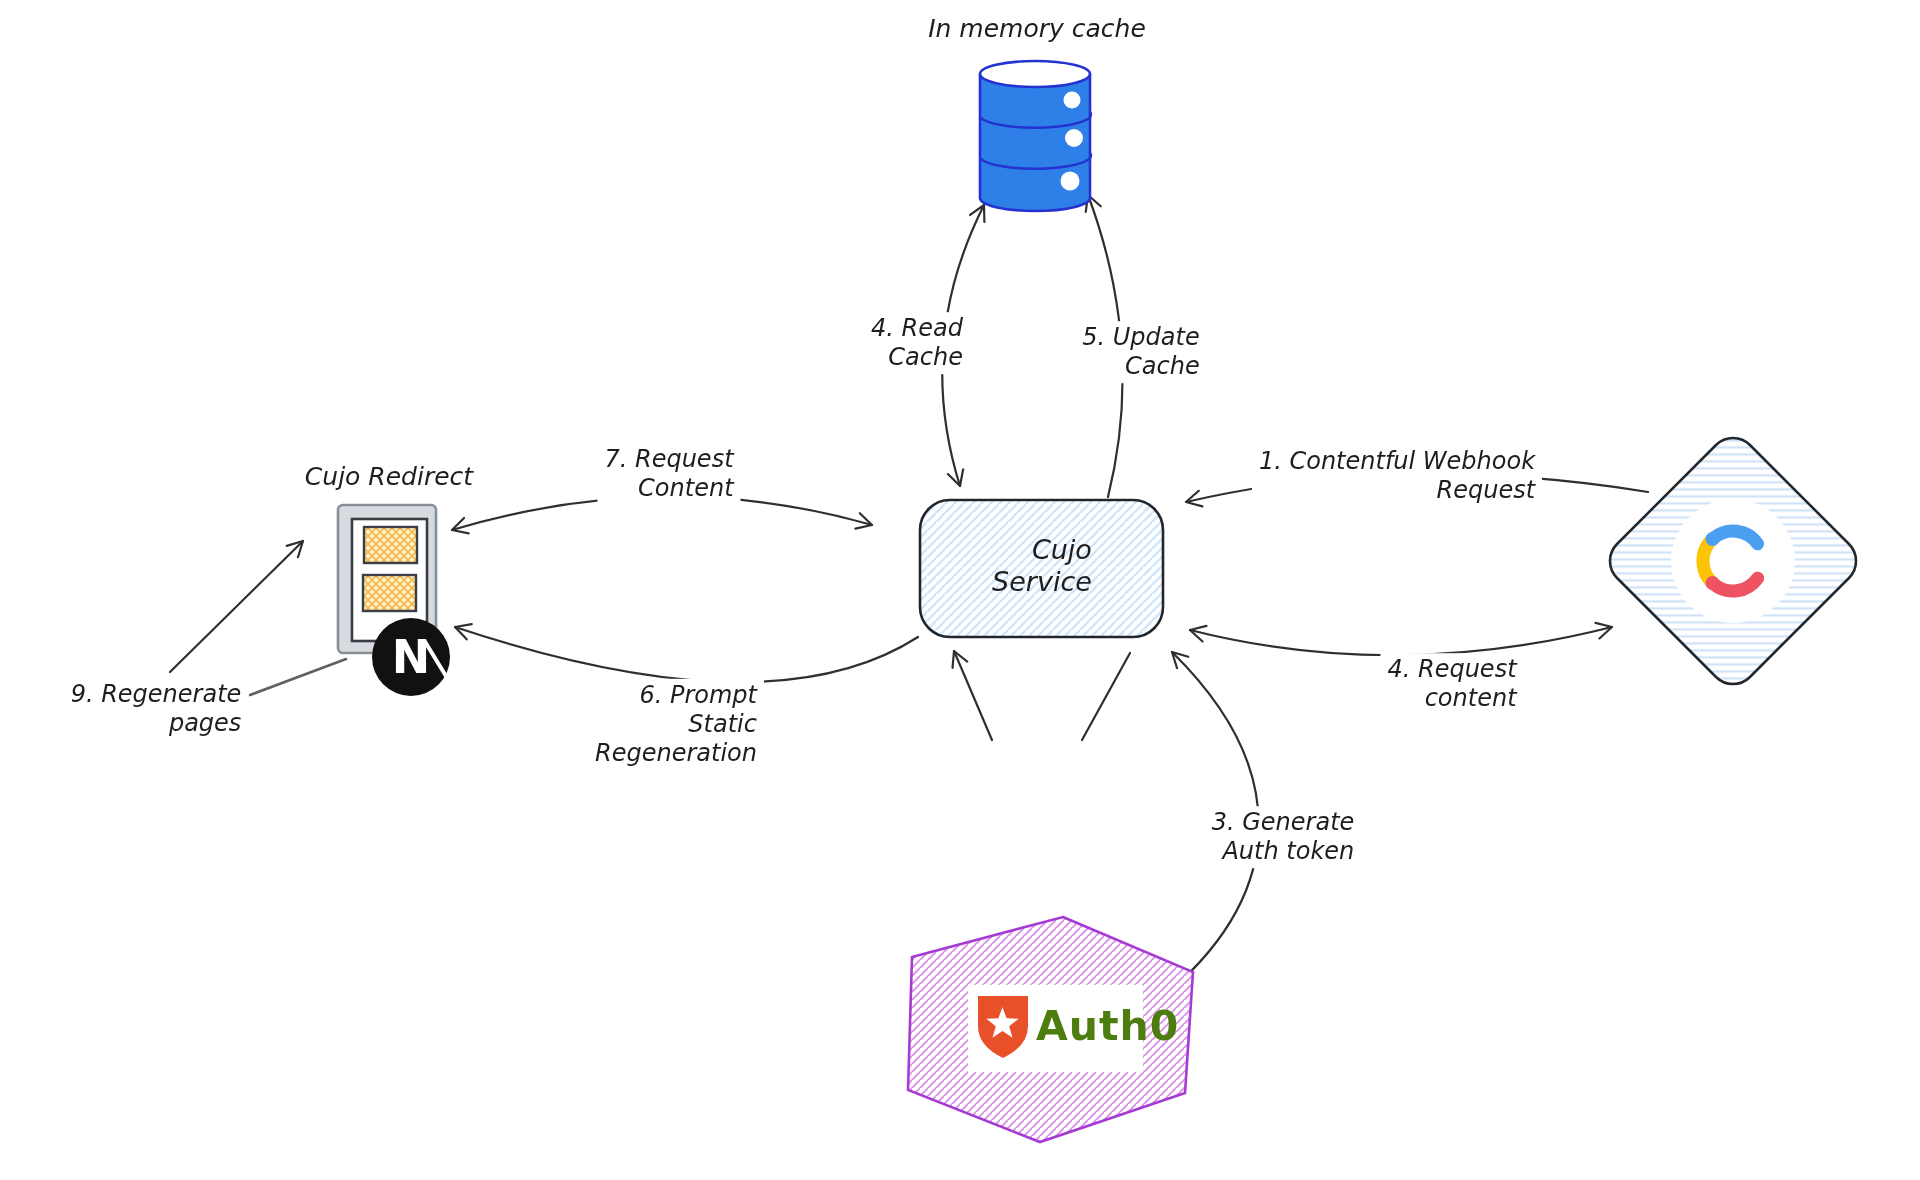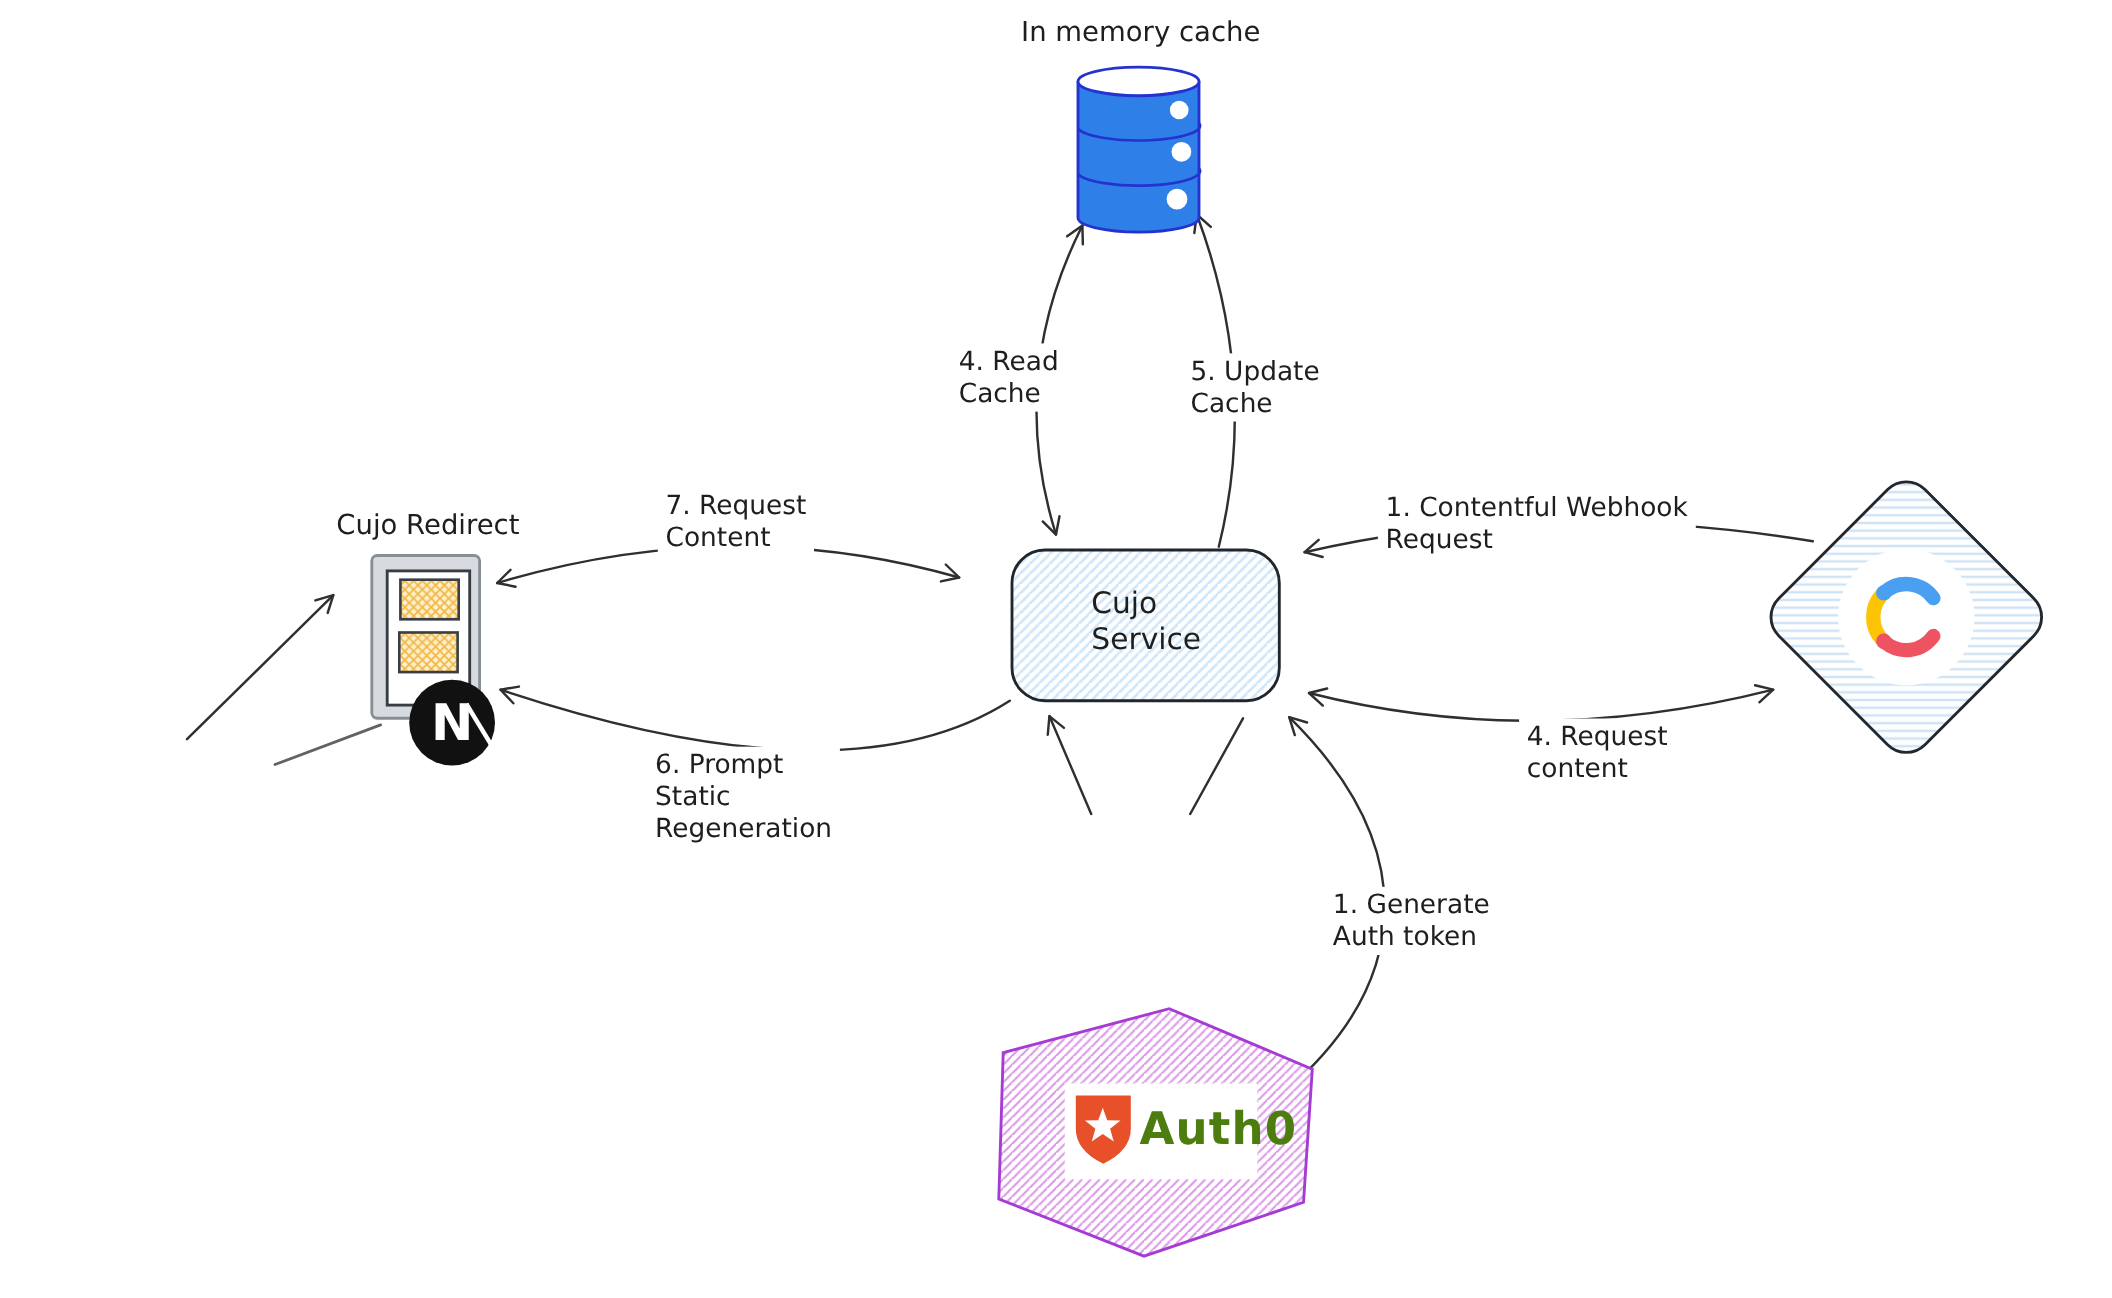--- a/index.html
+++ b/index.html
@@ -1,23 +1,23 @@
 <!DOCTYPE html>
 <html><head>
 <meta charset="utf-8">
 <style>
   html,body{margin:0;padding:0;background:#ffffff;}
   body{width:1920px;height:1180px;overflow:hidden;
        font-family:"DejaVu Sans", sans-serif;}
   .canvas{position:relative;width:1920px;height:1180px;background:#fff;}
   svg.layer{position:absolute;left:0;top:0;}
   .lbl{position:absolute;transform:translate(-50%,-50%);
-       text-align:left;white-space:pre-line;color:#1e1e1e;
+       text-align:right;white-space:pre-line;color:#1e1e1e;
        font-size:24px;line-height:1.2;font-weight:500;
-       background:#ffffff;padding:2px 7px;}
+       background:#ffffff;padding:2px 7px;font-style:italic;}
   .lbl.plain{background:transparent;padding:0;}
   .node-title{font-size:25px;}
   .service-text{font-size:27px;background:transparent;font-weight:500;}
   .auth0-word{position:absolute;transform:translate(0,-50%);
        font-size:41px;font-weight:bold;color:#4d7c0f;letter-spacing:1px;
        background:transparent;}
 </style>
 </head>
 <body>
 
@@ -114,27 +114,29 @@
   </svg>
 
   <div class="lbl plain node-title" style="left:1037px;top:29px;">In memory cache</div>
   <div class="lbl plain service-text" style="left:1042px;top:566px;">Cujo
 Service</div>
   <div class="lbl plain node-title" style="left:389px;top:477px;">Cujo Redirect</div>
   <div class="auth0-word" style="left:1036px;top:1026px;">Auth0</div>
 
   <div class="lbl" style="left:1397px;top:431px;margin-top:45px;">1. Contentful Webhook
 Request</div>
-  <div class="lbl" style="left:1283px;top:837px;">1. Generate
+  <div class="lbl" style="left:1283px;top:837px;">3. Generate
 Auth token</div>
   <div class="lbl" style="left:1452px;top:684px;">4. Request
 content</div>
   <div class="lbl" style="left:1141px;top:352px;">5. Update
 Cache</div>
   <div class="lbl" style="left:676px;top:724px;">6. Prompt
 Static
 Regeneration</div>
   <div class="lbl" style="left:669px;top:474px;">7. Request
 Content</div>
   <div class="lbl" style="left:917px;top:343px;">4. Read
 Cache</div>
+  <div class="lbl" style="left:156px;top:709px;">9. Regenerate
+pages</div>
 
 </div>
 
 </body></html>

